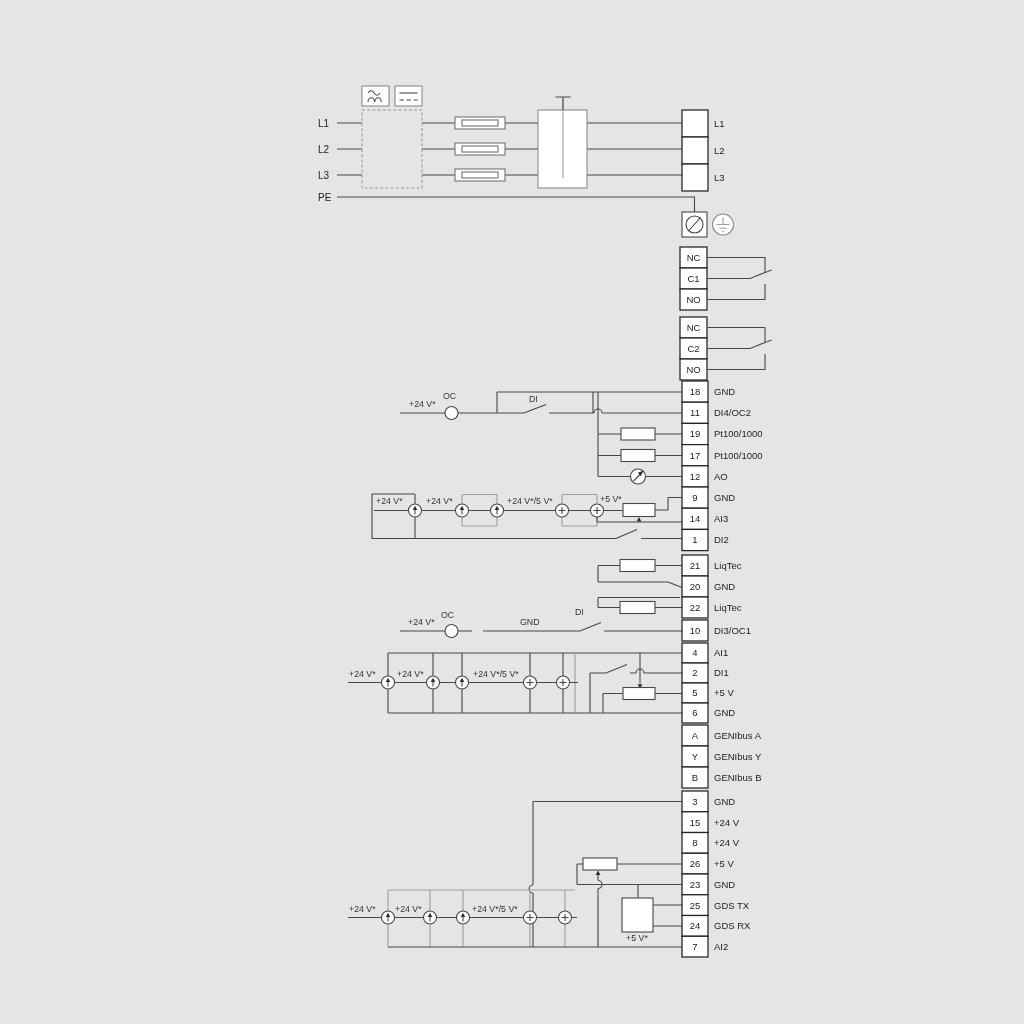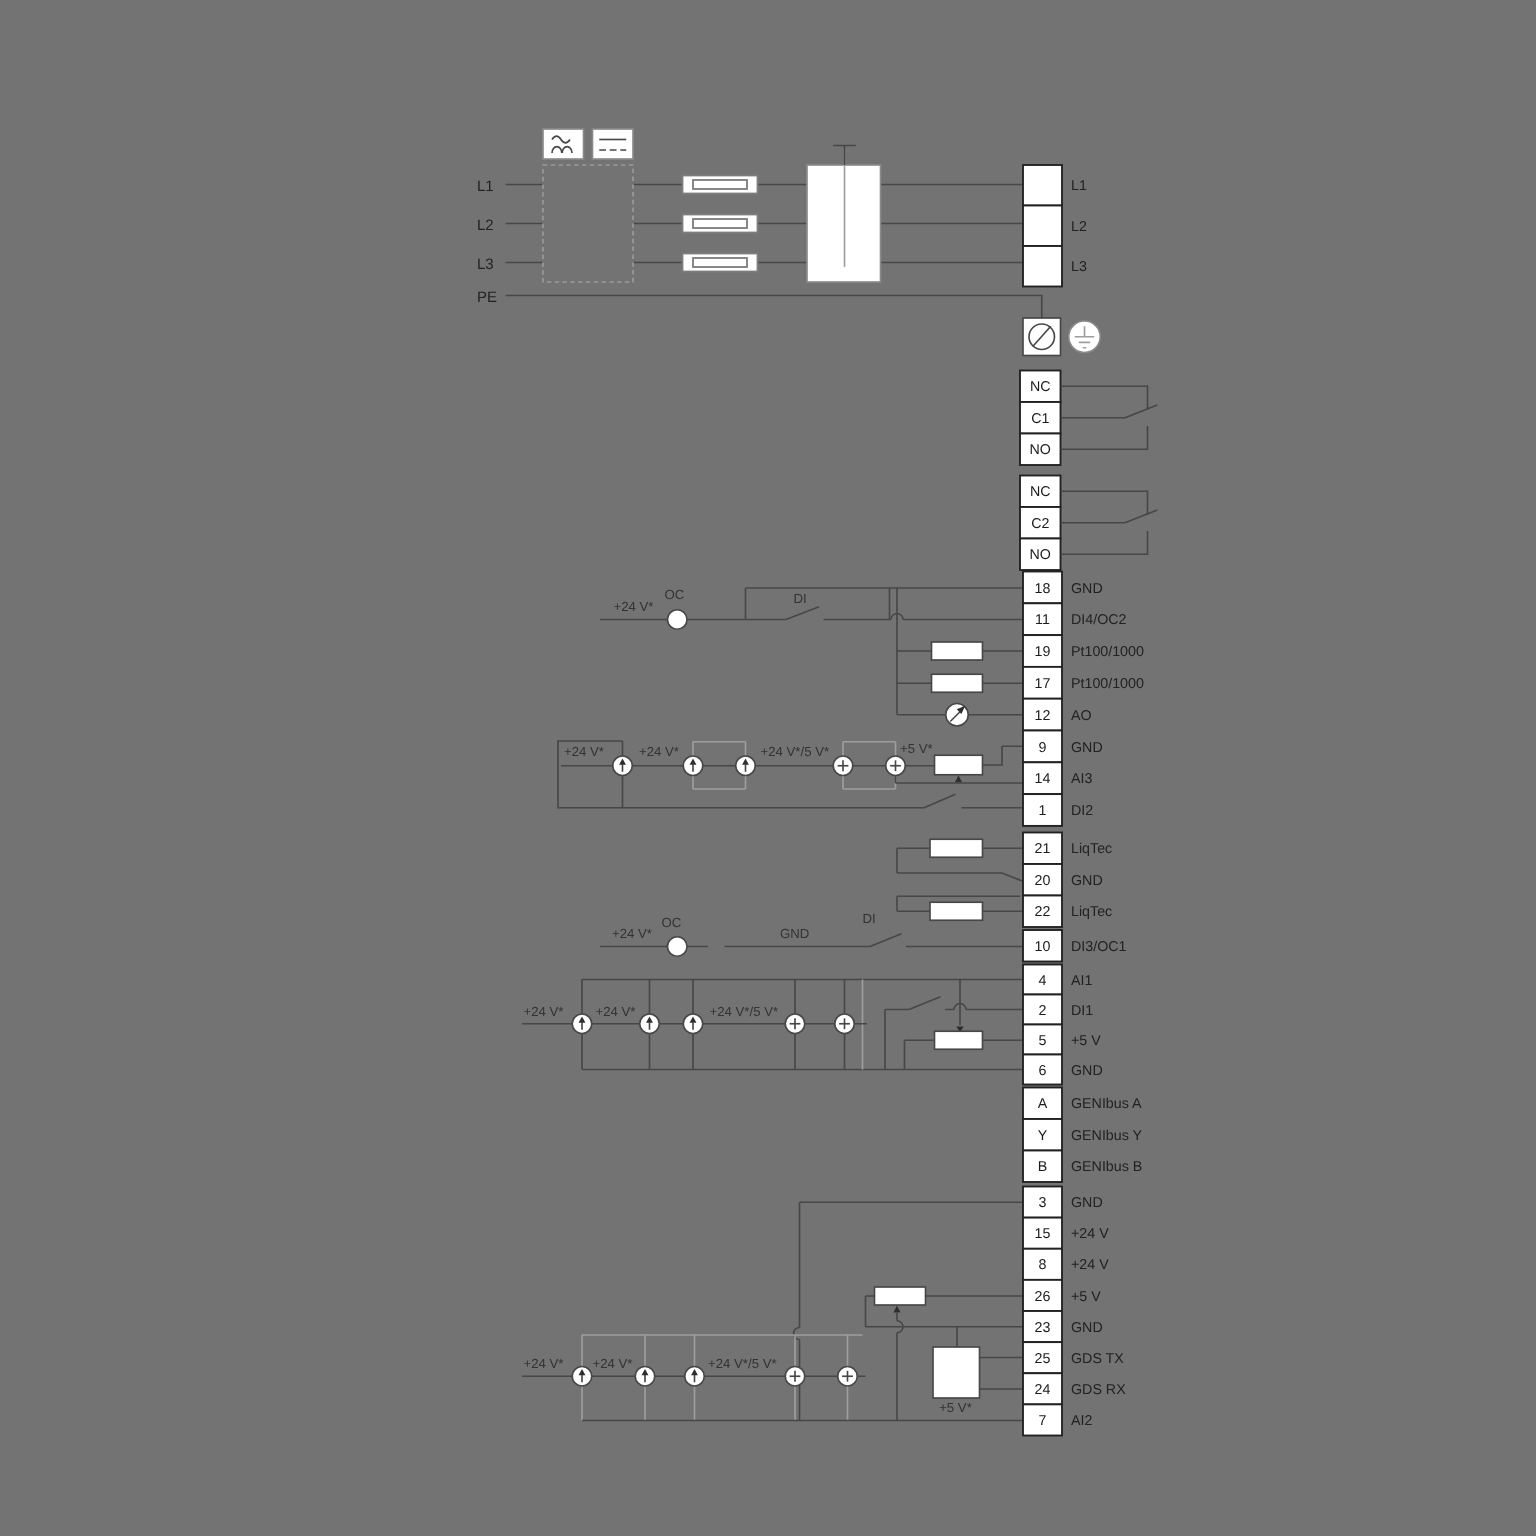--- a/index.html
+++ b/index.html
@@ -1,16 +1,16 @@
 <!DOCTYPE html>
 <html><head>
 <meta charset="utf-8">
 <style>
   html,body{margin:0;padding:0;background:#fff;}
-  .stage{width:1024px;height:1024px;position:relative;background:#737373;}
+  .stage{width:1024px;height:1024px;position:relative;background:#e5e5e5;}
   svg{display:block;}
   .wire{stroke:#474747;stroke-width:1.1;fill:none;}
   .gwire{stroke:#9e9e9e;stroke-width:1.1;fill:none;}
   .sym{stroke:#474747;stroke-width:1.1;fill:#fff;}
   .gsym{stroke:#8a8a8a;stroke-width:1.1;fill:#fff;}
   .fusebox{stroke:#7d7d7d;stroke-width:1.2;fill:#fff;}
   .dashbox{stroke:#9a9a9a;stroke-width:1.1;fill:none;stroke-dasharray:3 2.2;}
   .tbox{fill:#fff;stroke:#222;stroke-width:1.25;}
   .arrow{fill:#2e2e2e;stroke:none;}
   text{font-family:"Liberation Sans","DejaVu Sans",sans-serif;fill:#2b2b2b;}

